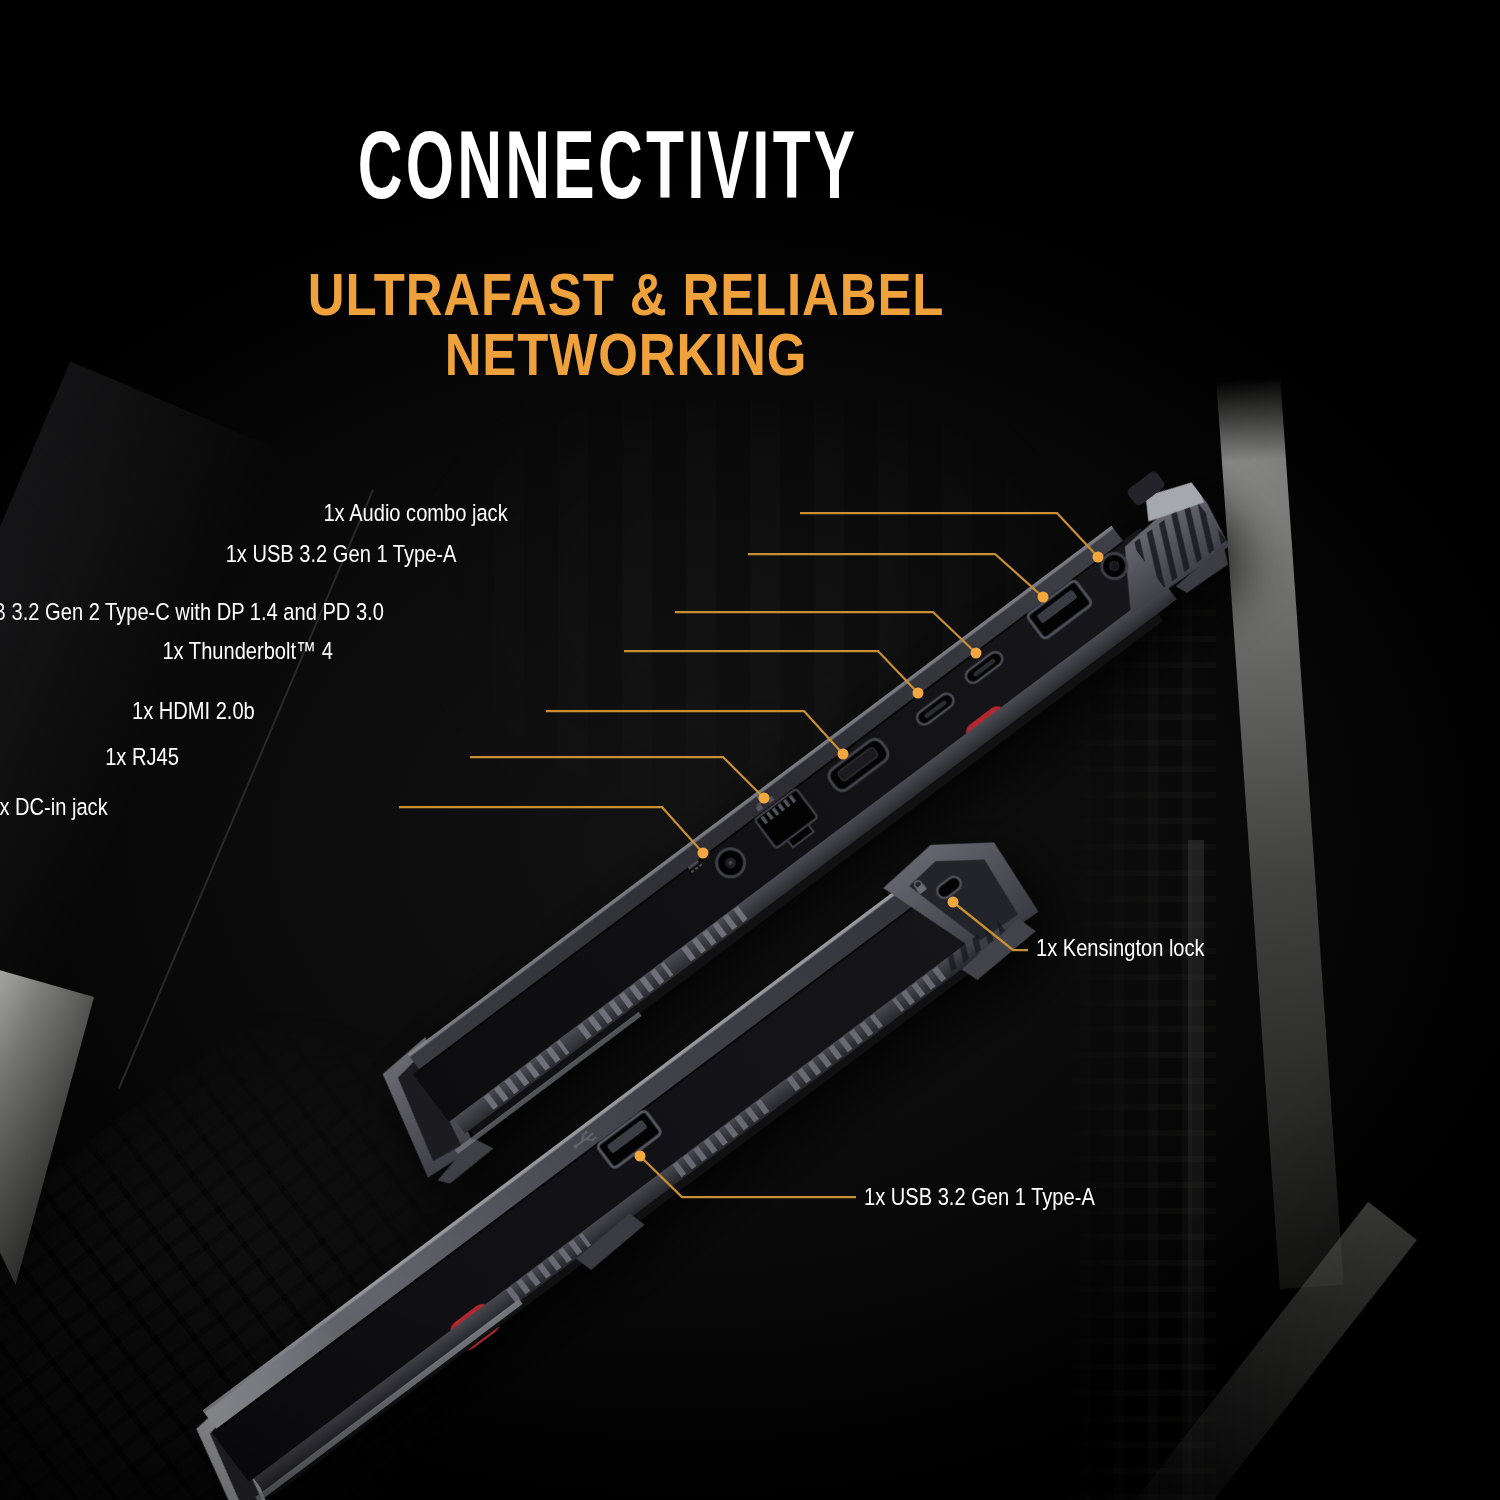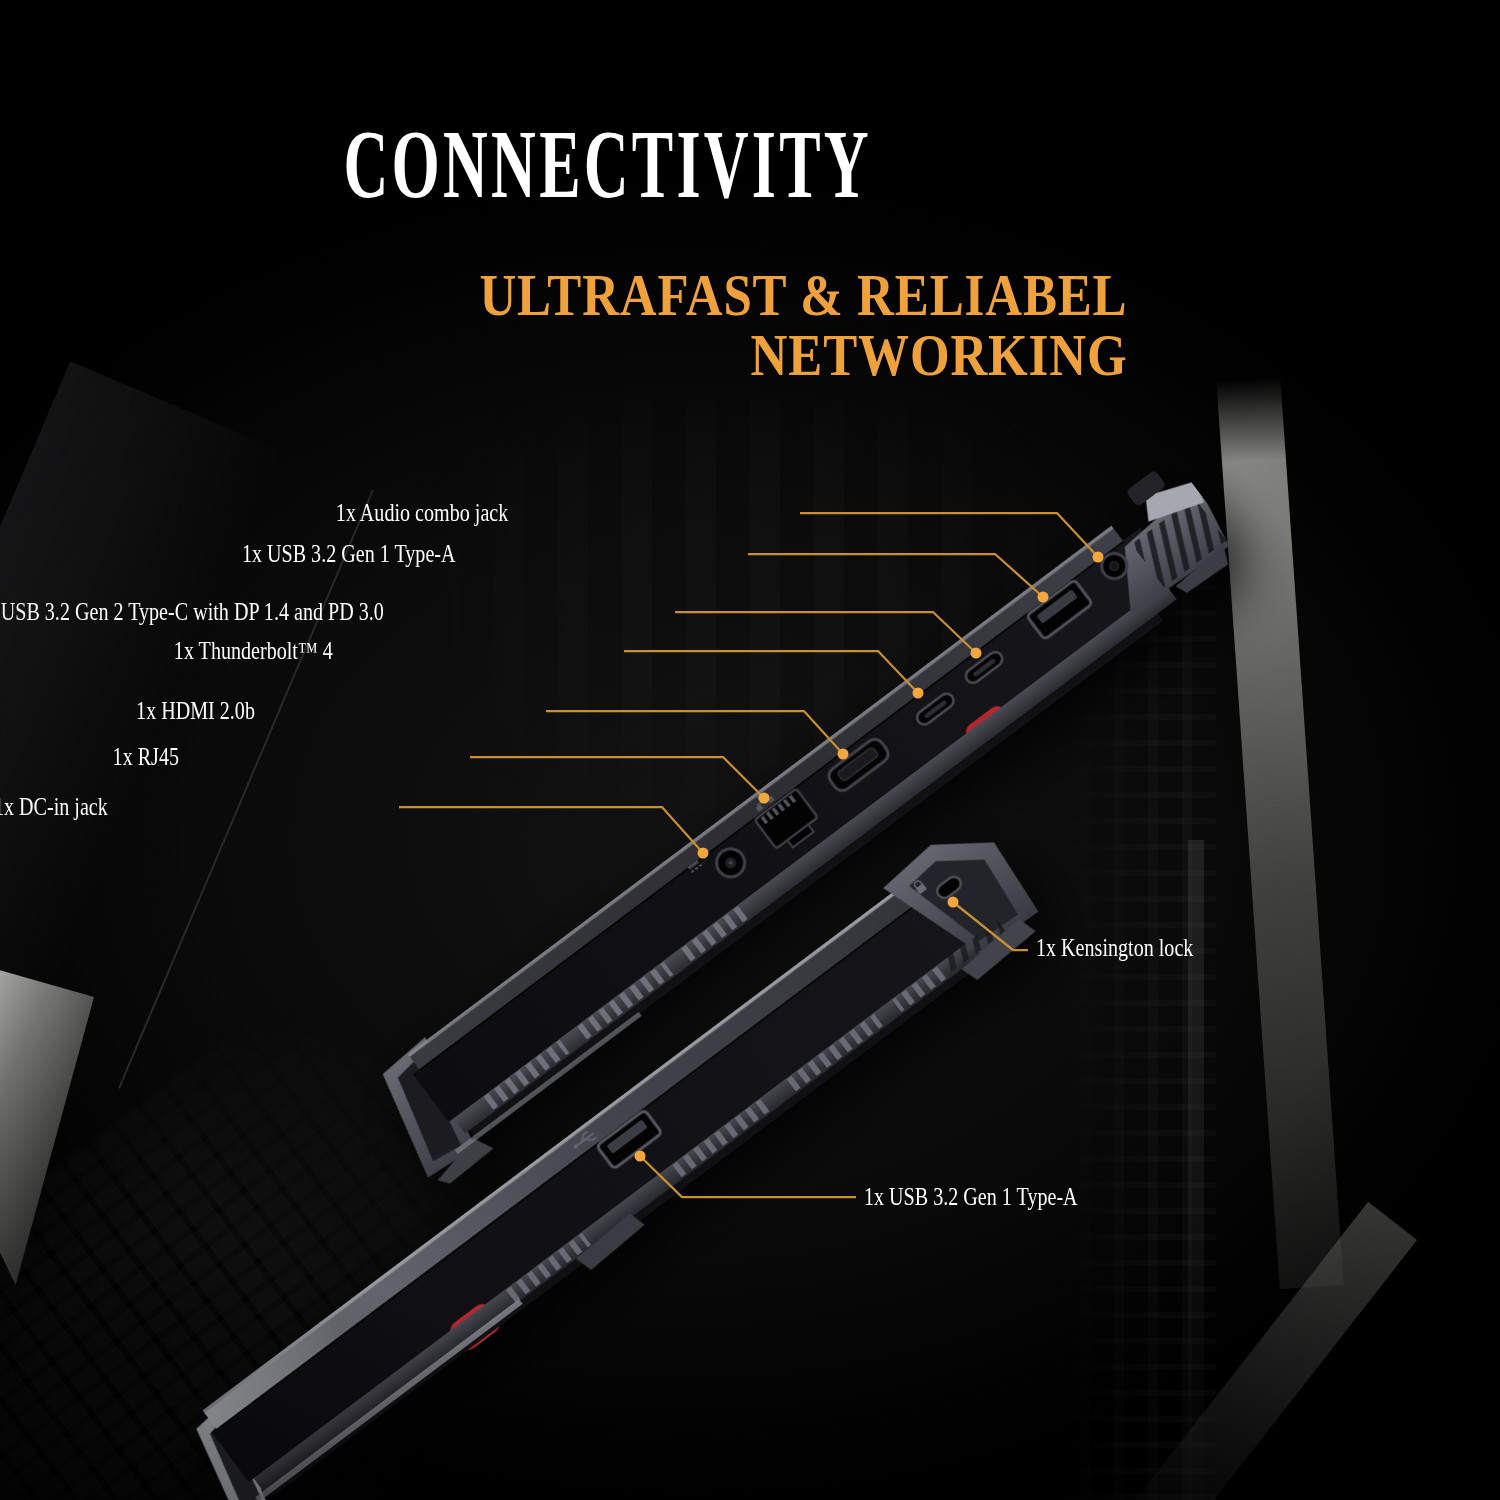--- a/index.html
+++ b/index.html
@@ -6,21 +6,21 @@
     --accent-orange:#EFA23B;
     --callout-line:#C98F33;
     --callout-dot:#F2A83E;
     --label-white:#FFFFFF;
     --red-accent:#B3282E;
     --background:#000000;
   }
   *{margin:0;padding:0;box-sizing:border-box;}
   html,body{width:1500px;height:1500px;background:var(--background);overflow:hidden;}
   .canvas{position:relative;width:1216px;height:1500px;background:var(--background);
-          font-family:Liberation Serif, serif;}
+          font-family:Liberation Sans, sans-serif;}
 
   
   .bg{position:absolute;pointer-events:none;}
   .bg-vignette-base{left:0;top:0;width:1500px;height:1500px;
     background:radial-gradient(ellipse 1100px 850px at 46% 56%, #121212 0%, #0a0a0a 45%, #000 78%);}
   .bg-grid-bottomleft{left:-90px;top:1100px;width:620px;height:460px;transform:rotate(-37deg);
     background:
       repeating-linear-gradient(90deg, rgba(55,55,58,.30) 0 26px, rgba(0,0,0,0) 26px 32px),
       repeating-linear-gradient(0deg, rgba(45,45,48,.25) 0 16px, rgba(0,0,0,0) 16px 22px);
     opacity:.5;-webkit-mask-image:radial-gradient(ellipse at 42% 42%, #000 25%, transparent 75%);
@@ -50,21 +50,21 @@
   .bg-right-edge{right:12px;top:840px;width:16px;height:660px;
     background:linear-gradient(to bottom, rgba(95,95,95,.45), rgba(40,40,40,.15));opacity:.6;}
   .bg-vignette-top{left:0;top:0;width:1500px;height:1500px;z-index:7;
     background:radial-gradient(ellipse 1250px 980px at 47% 54%, transparent 55%,
       rgba(0,0,0,.5) 86%, rgba(0,0,0,.78) 100%);}
 
   
   .title-wrap{position:absolute;left:0;right:0;top:116px;text-align:center;z-index:8;}
   .title-text{display:inline-block;font-weight:700;font-size:97px;line-height:1;
     letter-spacing:5px;color:#fff;transform:scaleX(.64);transform-origin:center;}
-  .subtitle-wrap{position:absolute;left:0;right:0;top:265px;text-align:right;z-index:8;padding-left:36px;}
+  .subtitle-wrap{position:absolute;left:0;right:0;top:265px;text-align:center;z-index:8;padding-left:36px;}
   .subtitle-text{display:inline-block;font-weight:700;font-size:60px;line-height:1;
     letter-spacing:1px;color:var(--accent-orange);transform:scaleX(.85);transform-origin:center;}
 
   
   .laptop{position:absolute;z-index:2;filter:drop-shadow(0 22px 28px rgba(0,0,0,.85));}
   .laptop-top{left:289px;top:749px;width:1030px;height:150px;transform:rotate(-36.9deg);}
   .laptop-bottom{left:102px;top:1098px;width:1020px;height:150px;transform:rotate(-36.9deg);}
   .laptop svg{display:block;width:100%;height:100%;}
 
   

